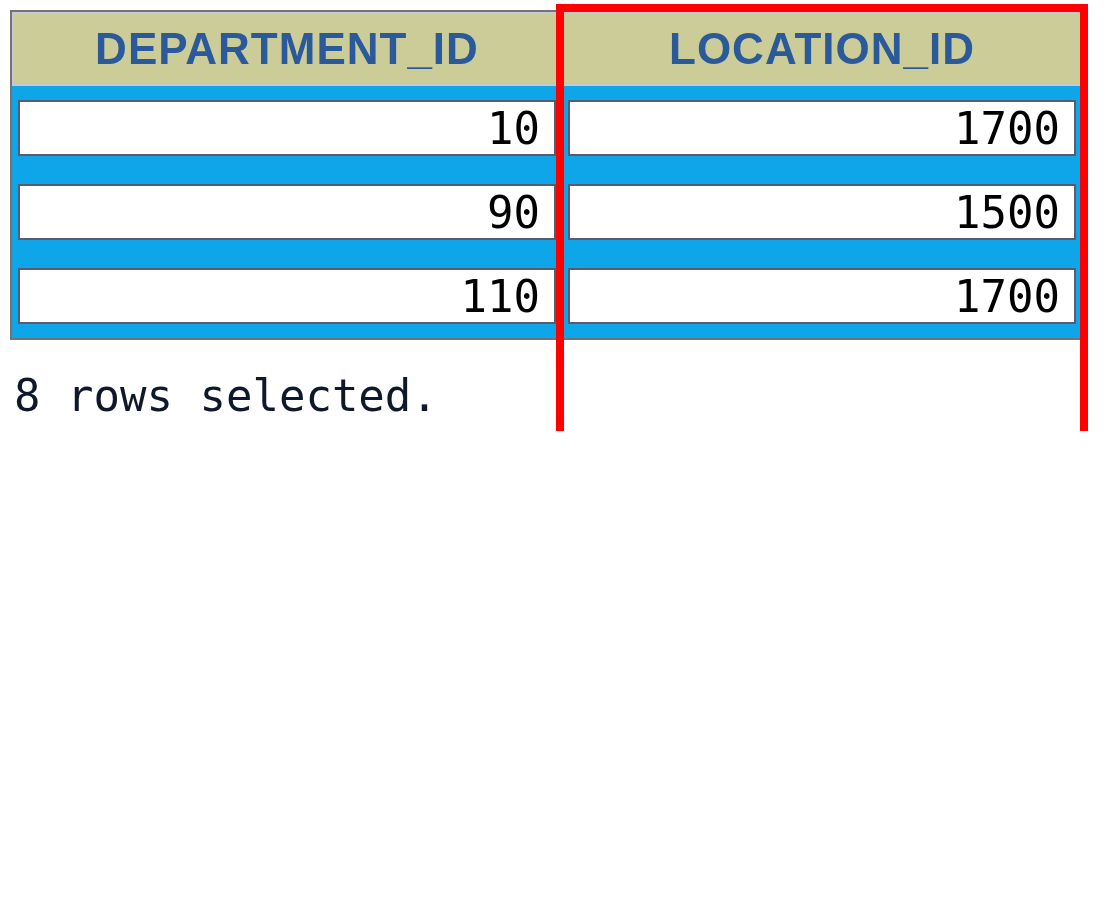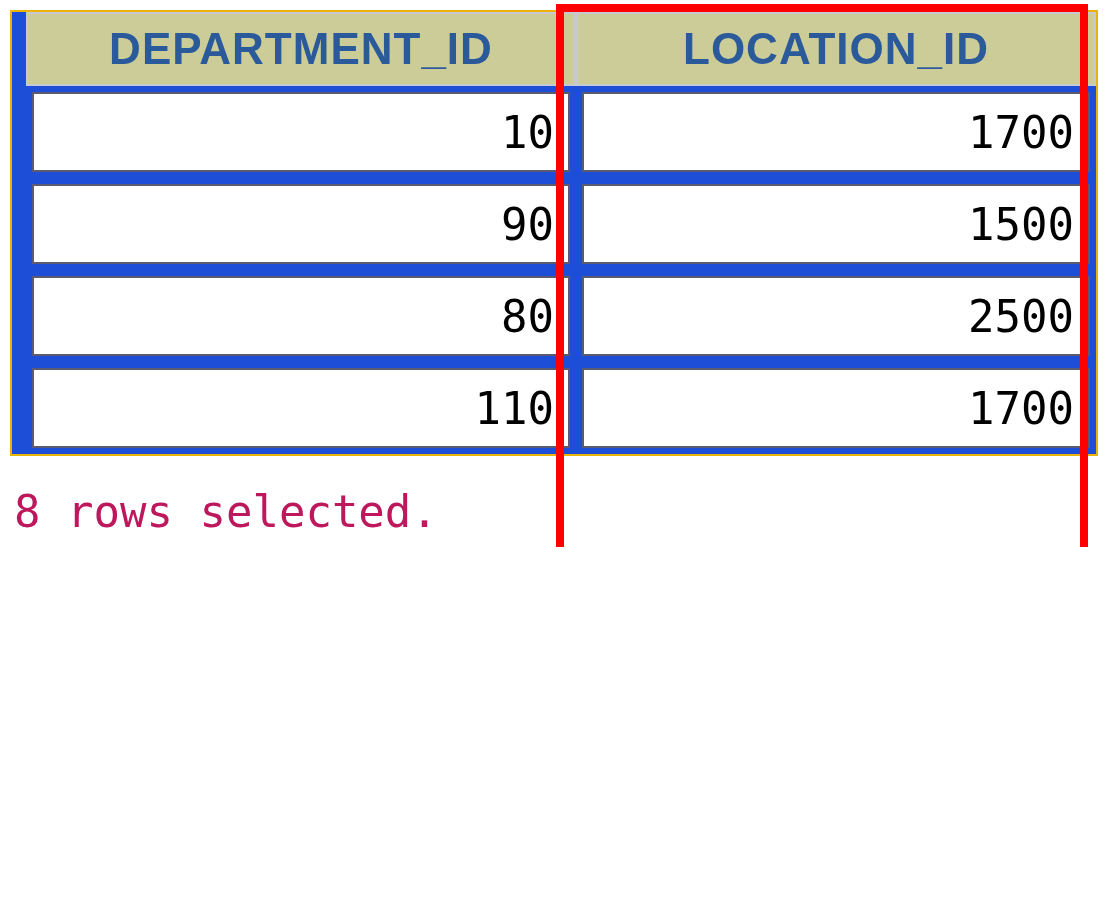--- a/index.html
+++ b/index.html
@@ -12,23 +12,22 @@
       font-family: "Arial Narrow", Arial, sans-serif;
       width: 1116px;
     }
     .table-wrapper {
       position: relative;
       display: inline-block;
     }
     .result-table {
       border-collapse: separate;
       border-spacing: 0;
-      border: 2px solid #eab308;
-      background: #1d4ed8;
-      padding-left: 14px;
+      border: 2px solid #737373;
+      background: #0ea5e9;
     }
     .result-table th {
       background: #cccc99;
       color: #2a5a9a;
       font-weight: bold;
       font-size: 44px;
       font-stretch: condensed;
       letter-spacing: 1px;
       padding: 8px 16px;
       border: 2px solid #c8c8d0;
@@ -37,21 +36,21 @@
       font-family: Arial, sans-serif;
     }
     .result-table td {
       border: 0;
       padding: 6px;
       height: 84px;
       vertical-align: middle;
     }
     .cell-box {
       border: 2px solid #5a5a70;
-      height: 80px;
+      height: 56px;
       width: 100%;
       display: flex;
       align-items: center;
       justify-content: flex-end;
       padding: 0 14px;
       font-size: 44px;
       color: #000000;
       font-family: "OCR A Extended", "Lucida Console", monospace;
       background: #ffffff;
     }
@@ -62,21 +61,21 @@
       width: 520px;
     }
     .highlight-box {
       position: absolute;
       border: 8px solid #ff0000;
       pointer-events: none;
     }
     .status-text {
       margin-top: 26px;
       font-size: 44px;
-      color: #be185d;
+      color: #0f172a;
       font-family: "OCR A Extended", "Lucida Console", monospace;
       padding-left: 4px;
     }
   </style>
 </head>
 <body>
 
 
 
 <div class="table-wrapper">
@@ -99,28 +98,20 @@
       <tr>
         <td class="col-dept">
             <div class="cell-box">90</div>
           </td>
         <td class="col-loc">
             <div class="cell-box">1500</div>
           </td>
       </tr>
       <tr>
         <td class="col-dept">
-            <div class="cell-box">80</div>
-          </td>
-        <td class="col-loc">
-            <div class="cell-box">2500</div>
-          </td>
-      </tr>
-      <tr>
-        <td class="col-dept">
             <div class="cell-box">110</div>
           </td>
         <td class="col-loc">
             <div class="cell-box">1700</div>
           </td>
       </tr>
     </tbody>
   </table>
   <div class="highlight-box" id="highlight" style="left: 546px; top: -6px; width: 532px; height: 762px;"></div>
 </div>

